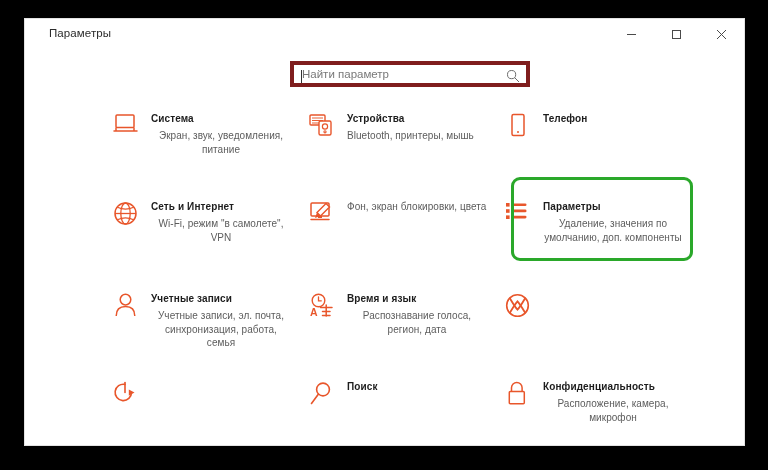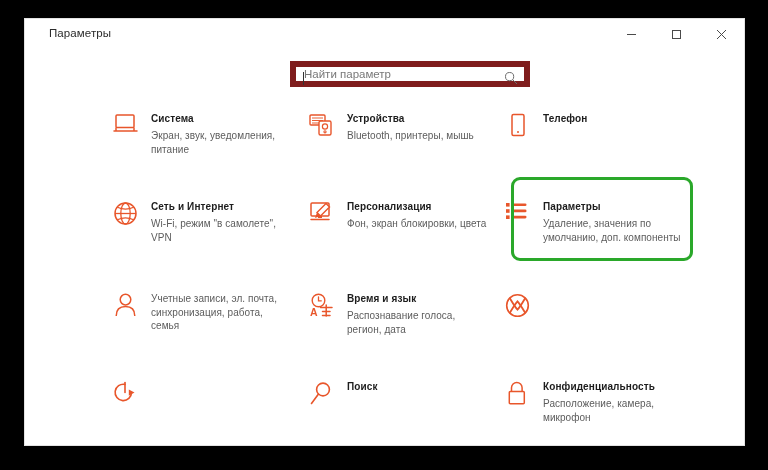--- a/index.html
+++ b/index.html
@@ -57,21 +57,21 @@
   #btn-close{ right: 2px; }
   .wbtn svg { display: block; }
 
   
   #search-wrap {
     position: absolute;
     left: 265px;
     top: 42px;
     width: 240px;
     height: 26px;
-    border: 6px solid #7f1d1d;
+    border: 4px solid #7f1d1d;
     background: #ffffff;
     box-sizing: border-box;
   }
   #search-input {
     position: absolute;
     left: 0; top: 0;
     width: 100%;
     height: 100%;
     border: 0;
     outline: none;
@@ -137,20 +137,21 @@
     line-height: 14px;
     margin-bottom: 3px;
     letter-spacing: .1px;
   }
   .cell-desc {
     font-size: 10px;
     color: #5c5c5c;
     line-height: 13.5px;
     max-width: 140px;
     letter-spacing: .05px;
+    text-align: center;
   }
 
   
   #row-0 { height: 88px; }
   #row-1 { height: 92px; }
   #row-2 { height: 88px; }
   #row-3 { height: 80px; }
 
   
   #apps-highlight {
@@ -275,21 +276,20 @@
         <div class="cell-icon">
           <svg width="26" height="23" viewBox="0 0 26 23">
             <rect x="2" y="2" width="18" height="13" rx="1" fill="none" stroke="currentColor" stroke-width="1.5"></rect>
             <path d="M2 18.5 L20 18.5" stroke="currentColor" stroke-width="1.5" stroke-linecap="round"></path>
             <path d="M9 17 L13 17 L13 15 L9 15 Z" fill="currentColor"></path>
             <path d="M8 11.5 L17 2.5 L20.5 6 L11.5 15 Z" fill="#ffffff" stroke="currentColor" stroke-width="1.4"></path>
             <path d="M8 11.5 L6 17 L11.5 15 Z" fill="currentColor"></path>
           </svg>
         </div>
         <div class="cell-text">
-          <div class="cell-title">Персонализация</div>
           <div class="cell-desc">Фон, экран блокировки, цвета</div>
         </div>
       </div>
 
       <div class="cell">
         <div class="cell-icon">
           <svg width="26" height="22" viewBox="0 0 26 22">
             <g fill="currentColor">
               <rect x="1" y="2" width="3.6" height="3.6"></rect>
               <rect x="1" y="8.2" width="3.6" height="3.6"></rect>
@@ -312,20 +312,21 @@
     <div class="row" id="row-2">
 
       <div class="cell">
         <div class="cell-icon">
           <svg width="25" height="24" viewBox="0 0 25 24">
             <circle cx="12.5" cy="6.6" r="5.3" fill="none" stroke="currentColor" stroke-width="1.5"></circle>
             <path d="M3.2 23 Q3.2 13.6 12.5 13.6 Q21.8 13.6 21.8 23" fill="none" stroke="currentColor" stroke-width="1.5"></path>
           </svg>
         </div>
         <div class="cell-text">
+          <div class="cell-title">Учетные записи</div>
           <div class="cell-desc">Учетные записи, эл. почта, синхронизация, работа, семья</div>
         </div>
       </div>
 
       <div class="cell">
         <div class="cell-icon">
           <svg width="26" height="25" viewBox="0 0 26 25">
             <circle cx="9.5" cy="7.5" r="6.3" fill="none" stroke="currentColor" stroke-width="1.4"></circle>
             <path d="M9.5 4 L9.5 7.8 L12.3 7.8" fill="none" stroke="currentColor" stroke-width="1.3" stroke-linecap="round"></path>
             <text x="1" y="23" font-family="Liberation Sans, sans-serif" font-size="10.5" font-weight="bold" fill="currentColor">A</text>

